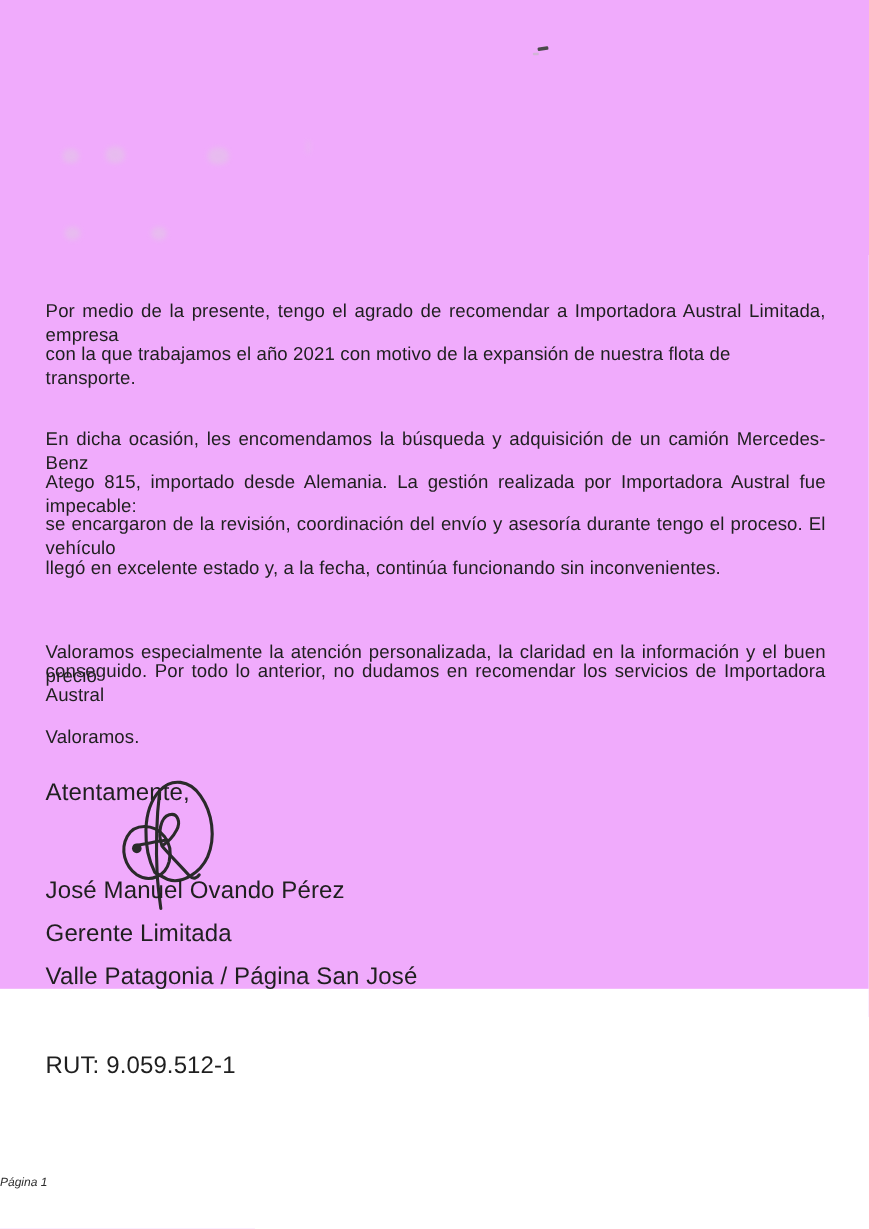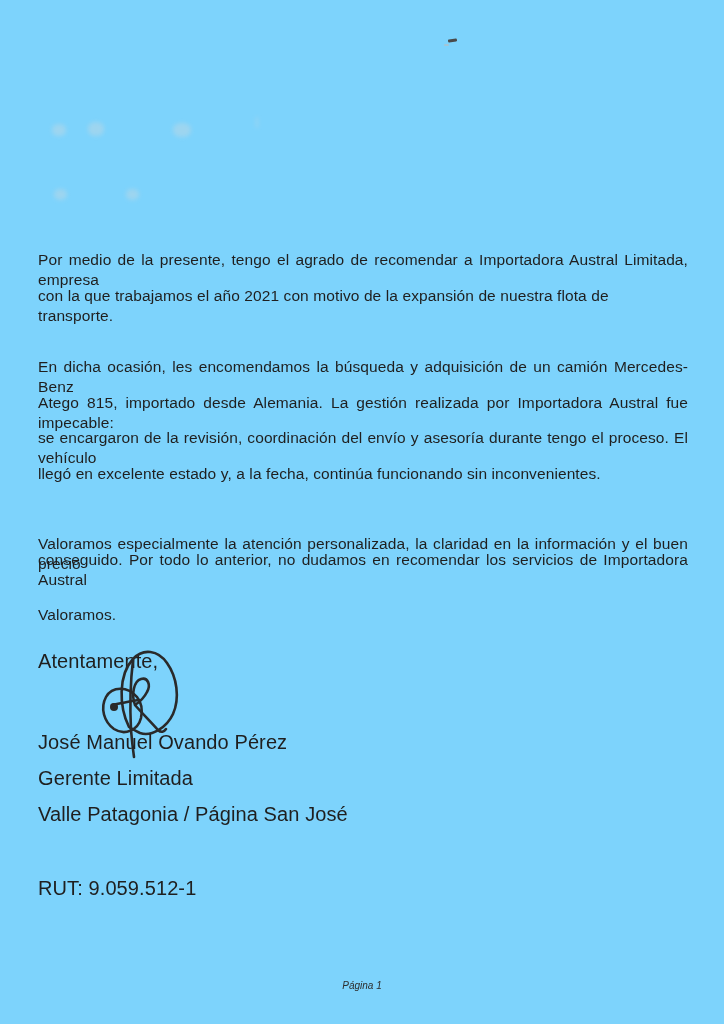--- a/index.html
+++ b/index.html
@@ -4,22 +4,22 @@
 <style>
   html, body { margin: 0; padding: 0; }
   body {
     width: 724px; height: 1024px;
     background: #ffffff;
     font-family: "Liberation Sans", "DejaVu Sans", sans-serif;
     overflow: hidden;
   }
   .page {
     position: relative;
-    width: 724px; height: 1024px;
-    background: #7dd3fc;
+    width: 724px; height: 824px;
+    background: #f0abfc;
     color: #1f1f1f;
   }
   .line {
     position: absolute;
     left: 38px;
     width: 650px;
     font-size: 15.5px;
     line-height: 20px;
     color: #1f1f1f;
     letter-spacing: 0.1px;
@@ -34,21 +34,20 @@
     left: 38px;
     font-size: 20px;
     line-height: 20px;
     color: #1f1f1f;
     letter-spacing: 0.1px;
   }
   .footer {
     position: absolute;
     left: 0; top: 980px;
     width: 724px;
-    text-align: center;
     font-size: 10px;
     font-style: italic;
     color: #2d2d2d;
   }
   .signature-svg {
     position: absolute;
     left: 95px; top: 643px;
     width: 125px; height: 120px;
   }
   .smudge {

